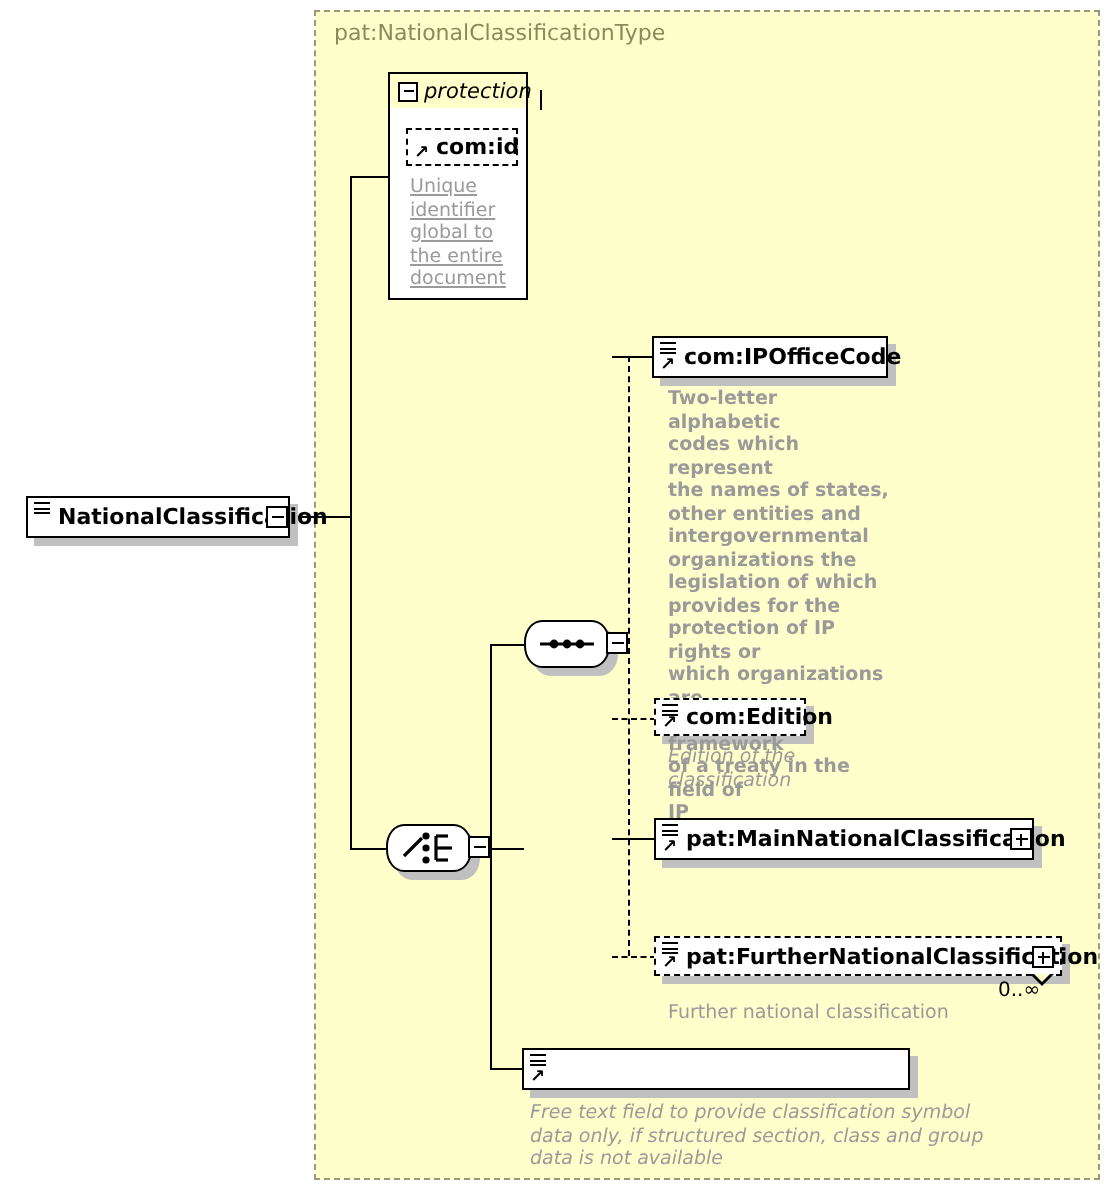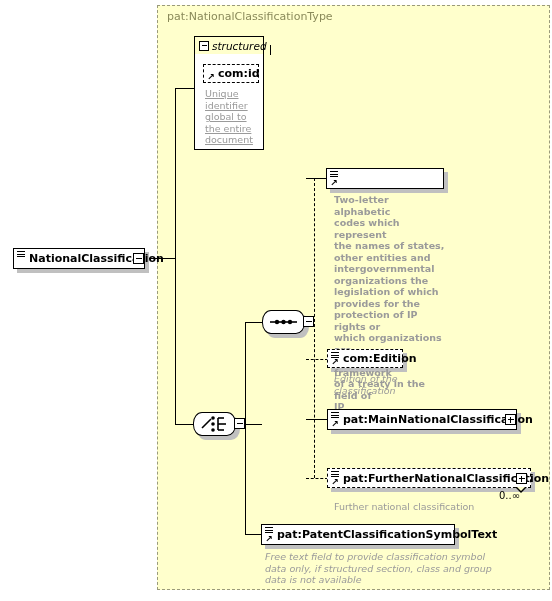--- a/index.html
+++ b/index.html
@@ -216,21 +216,21 @@
 
   <div class="ln v" style="left:175px;top:88px;height:336px;"></div>
 
   <div class="ln h" style="left:175px;top:88px;width:19px;"></div>
 
   <div class="ln h" style="left:175px;top:424px;width:18px;"></div>
 
   <div class="attr-box"></div>
   <div class="attr-hdr">
     <span class="attr-minus"></span>
-    <span class="lbl">structured</span>
+    <span class="lbl">protection</span>
   </div>
   <div class="corner" style="left:263px;top:45px;height:10px;"></div>
 
   <div class="shadow" style="left:207px;top:68px;width:56px;height:19px;"></div>
   <div class="node optional" style="left:203px;top:64px;width:56px;height:19px;padding-left:14px;">
     <span class="el-arrow">↗</span>
     <span>com:id</span>
   </div>
   <div class="desc" style="left:205px;top:88px;width:58px;text-decoration:underline;">Unique
 identifier
@@ -279,20 +279,21 @@
 
   <div class="ln h" style="left:306px;top:178px;width:20px;"></div>
   <div class="shadow" style="left:330px;top:172px;width:118px;height:21px;"></div>
   <div class="node" style="left:326px;top:168px;width:118px;">
     <span class="el-icon">
         <i></i>
         <i></i>
         <i></i>
       </span>
     <span class="el-arrow">↗</span>
+    <span>com:IPOfficeCode</span>
   </div>
   <div class="desc" style="left:334px;top:194px;width:112px;font-weight:bold;">Two-letter alphabetic
 codes which represent
 the names of states,
 other entities and
 intergovernmental
 organizations the
 legislation of which
 provides for the
 protection of IP rights or
@@ -345,19 +346,18 @@
   <div class="desc" style="left:334px;top:501px;width:220px;">Further national classification</div>
 
   <div class="shadow" style="left:265px;top:528px;width:194px;height:21px;"></div>
   <div class="node" style="left:261px;top:524px;width:194px;">
     <span class="el-icon">
         <i></i>
         <i></i>
         <i></i>
       </span>
     <span class="el-arrow">↗</span>
-    <span>pat:PatentClassificationSymbolText</span>
   </div>
   <div class="desc" style="left:265px;top:551px;width:250px;font-style:italic;">Free text field to provide classification symbol
 data only, if structured section, class and group
 data is not available</div>
 
 </div>
 
 </body></html>

